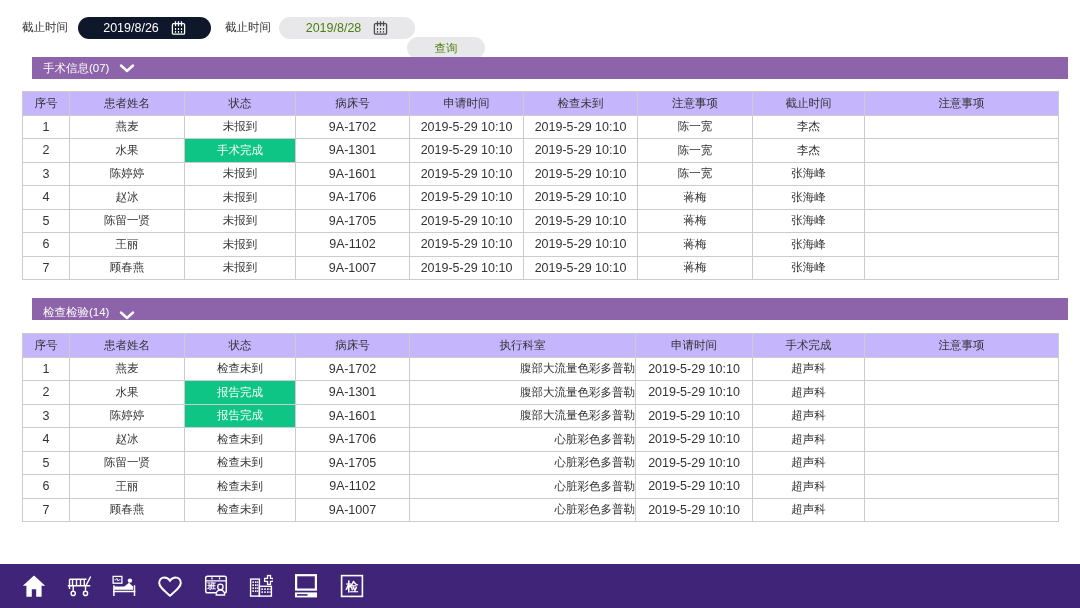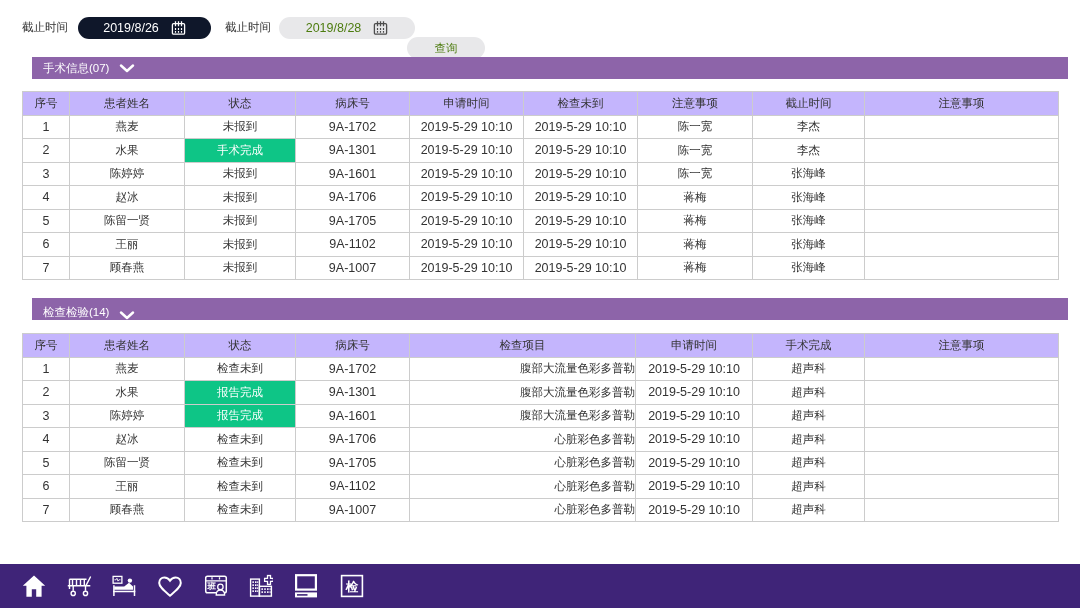--- a/index.html
+++ b/index.html
@@ -182,21 +182,21 @@
       <col style="width:117px">
       <col style="width:112px">
       <col style="width:194px">
     </colgroup>
 <tbody>
       <tr>
         <th>序号</th>
         <th>患者姓名</th>
         <th>状态</th>
         <th>病床号</th>
-        <th>检查项目</th>
+        <th>执行科室</th>
         <th>申请时间</th>
         <th>手术完成</th>
         <th>注意事项</th>
       </tr>
 <tr>
         <td class="lat">1</td>
         <td>燕麦</td>
         <td>检查未到</td>
         <td class="lat">9A-1702</td>
         <td class="lft">腹部大流量色彩多普勒</td>

